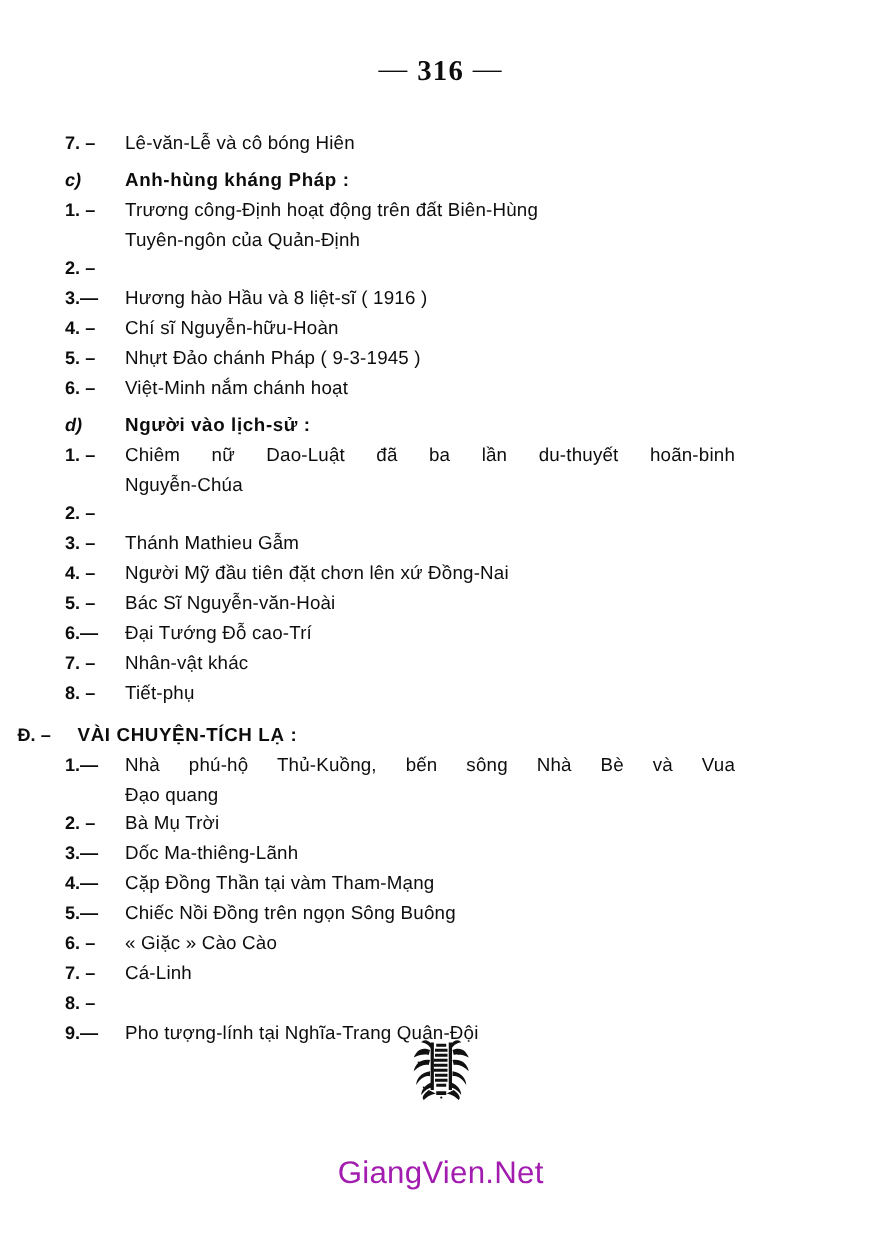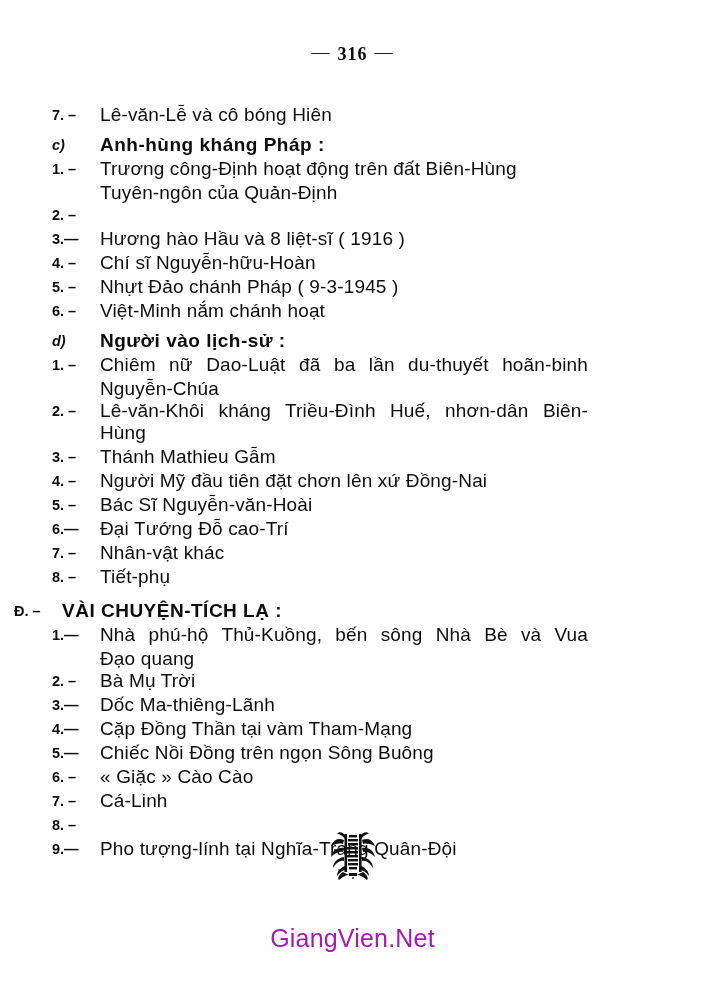--- a/index.html
+++ b/index.html
@@ -18,21 +18,21 @@
     -webkit-font-smoothing: none;
   }
 
   
   .folio {
     position: absolute;
     top: 44px;
     left: 0;
     width: 705px;
     text-align: center;
-    font-size: 18px;
+    font-size: 23px;
     font-weight: 700;
     letter-spacing: 1px;
     font-family: "Liberation Serif", "DejaVu Serif", serif;
   }
   .folio .dash {
     display: inline-block;
     padding: 0 7px;
     font-weight: 400;
     transform: translateY(-2px);
   }
@@ -64,21 +64,21 @@
     white-space: pre;
   }
   .num.italic {
     font-style: italic;
     font-weight: 700;
   }
 
   
   .title {
     flex: 1 1 auto;
-    font-size: 19px;
+    font-size: 15px;
     line-height: 22px;
     letter-spacing: 0.15px;
   }
   .title.bold { font-weight: 700; letter-spacing: 0.5px; }
 
   
   .just {
     display: block;
     text-align: justify;
     text-align-last: justify;
@@ -177,21 +177,20 @@
     <div class="row lvl-item">
       <span class="num">1. –</span>
       <span class="title just">Chiêm nữ Dao-Luật đã ba lần du-thuyết hoãn-binh</span>
     </div>
     <div class="cont">
       <span class="num">&nbsp;</span>
       <span class="title">Nguyễn-Chúa</span>
     </div>
     <div class="row lvl-item">
       <span class="num">2. –</span>
-      <span class="title just">Lê-văn-Khôi kháng Triều-Đình Huế, nhơn-dân Biên-Hùng</span>
     </div>
     <div class="row lvl-item">
       <span class="num">3. –</span>
       <span class="title">Thánh Mathieu Gẫm</span>
     </div>
     <div class="row lvl-item">
       <span class="num">4. –</span>
       <span class="title">Người Mỹ đầu tiên đặt chơn lên xứ Đồng-Nai</span>
     </div>
     <div class="row lvl-item">

